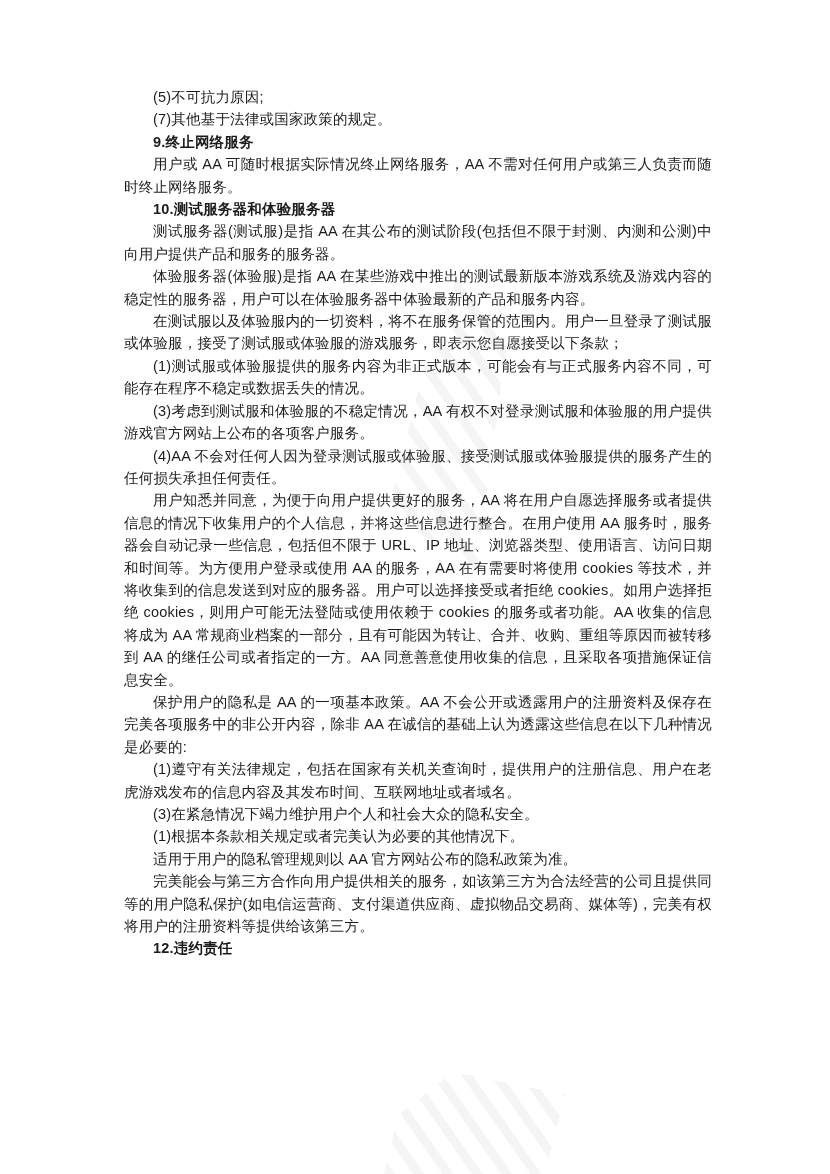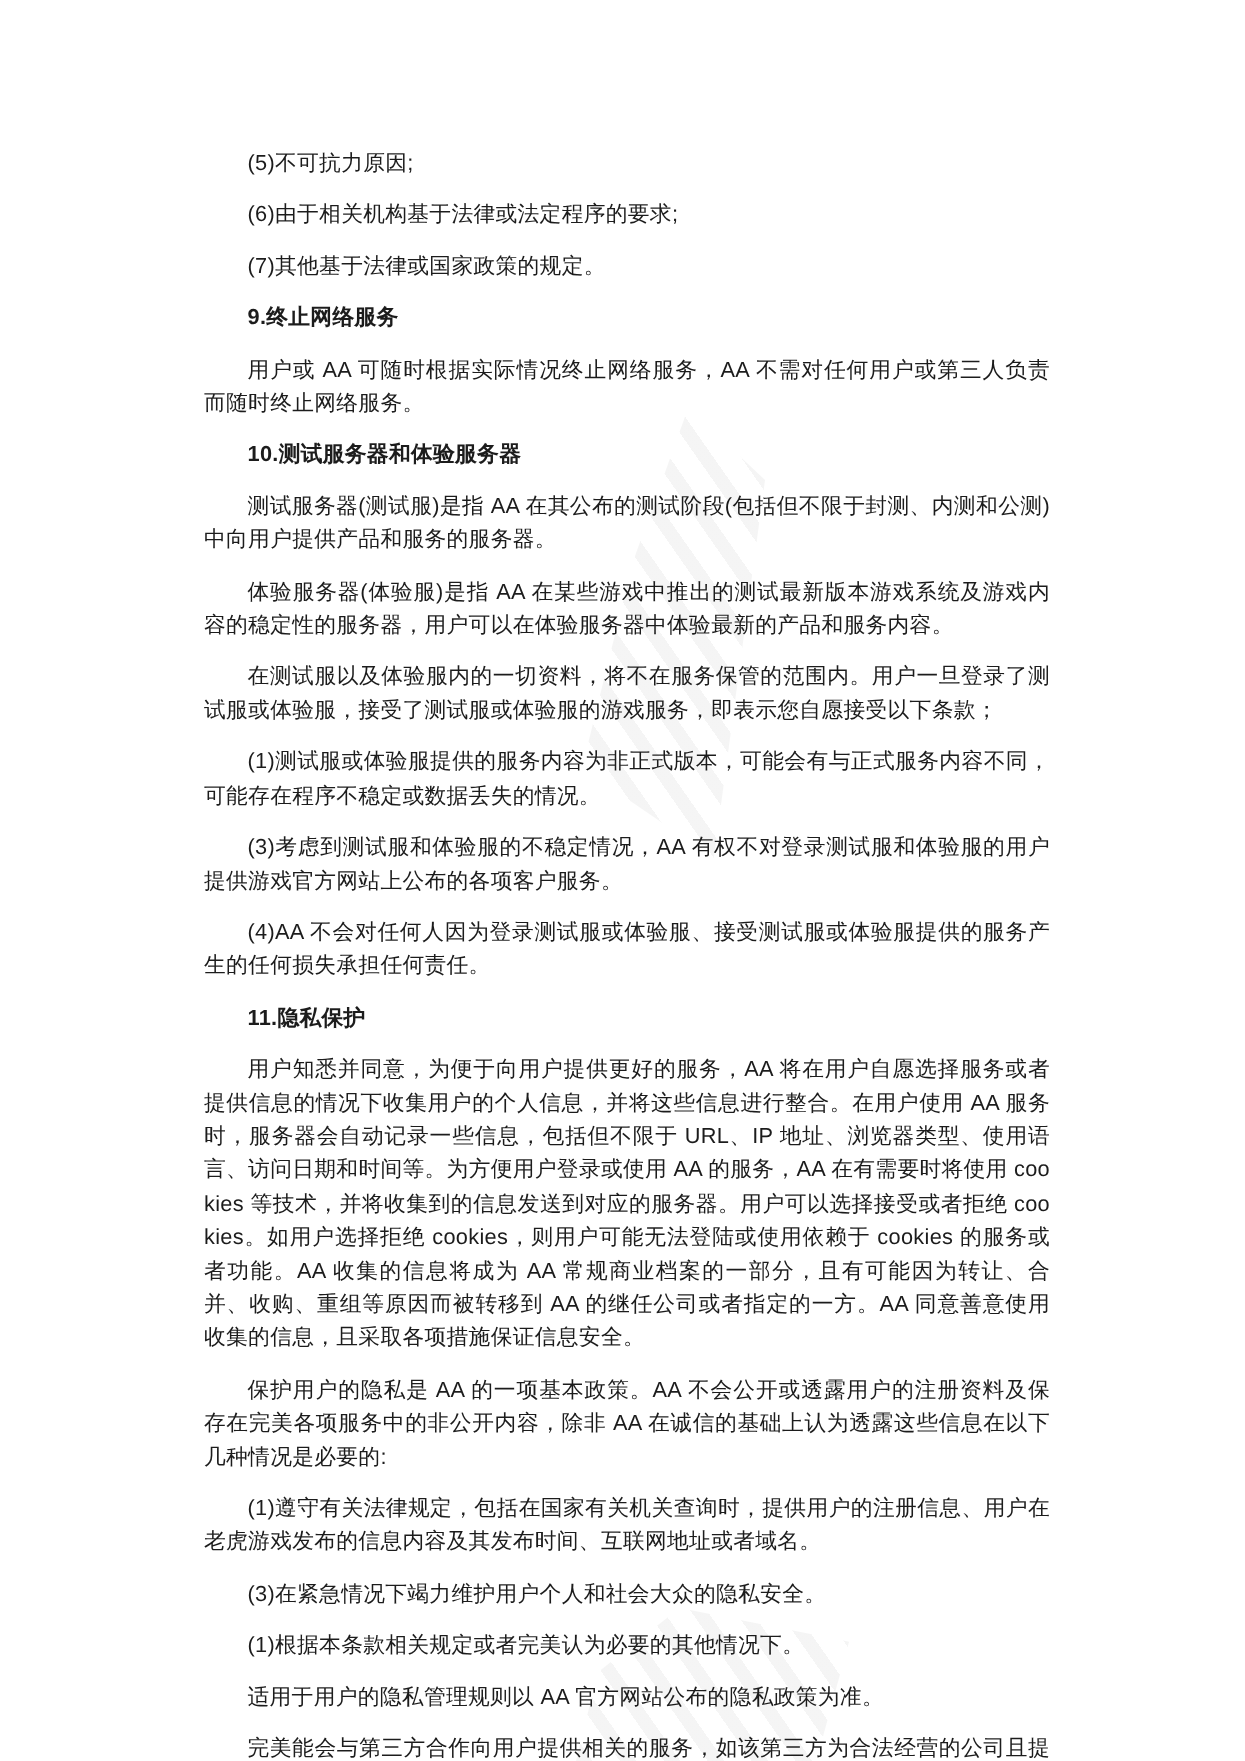--- a/index.html
+++ b/index.html
@@ -20,21 +20,21 @@
     left: 124px;
     top: 86px;
     width: 588px;
     color: #1c1c1c;
     font-size: 14.5px;
     line-height: 22.4px;
     text-align: justify;
     letter-spacing: 0.2px;
   }
   .para {
-    margin: 12px;
+    margin: 0;
     text-indent: 2em;
     word-break: break-all;
   }
   .para-heading {
     
     font-weight: 700;
   }
   .watermark {
     position: absolute;
     pointer-events: none;
@@ -57,32 +57,30 @@
   }
 </style>
 </head>
 <body>
 
 <div class="page">
   <div class="watermark wm-top"></div>
   <div class="watermark wm-bottom"></div>
   <div class="content">
       <p class="para">(5)不可抗力原因;</p>
-      <p class="para">(6)由于相关机构基于法律或法定程序的要求;</p>
       <p class="para">(7)其他基于法律或国家政策的规定。</p>
       <p class="para para-heading">9.终止网络服务</p>
       <p class="para">用户或 AA 可随时根据实际情况终止网络服务，AA 不需对任何用户或第三人负责而随时终止网络服务。</p>
       <p class="para para-heading">10.测试服务器和体验服务器</p>
       <p class="para">测试服务器(测试服)是指 AA 在其公布的测试阶段(包括但不限于封测、内测和公测)中向用户提供产品和服务的服务器。</p>
       <p class="para">体验服务器(体验服)是指 AA 在某些游戏中推出的测试最新版本游戏系统及游戏内容的稳定性的服务器，用户可以在体验服务器中体验最新的产品和服务内容。</p>
       <p class="para">在测试服以及体验服内的一切资料，将不在服务保管的范围内。用户一旦登录了测试服或体验服，接受了测试服或体验服的游戏服务，即表示您自愿接受以下条款；</p>
       <p class="para">(1)测试服或体验服提供的服务内容为非正式版本，可能会有与正式服务内容不同，可能存在程序不稳定或数据丢失的情况。</p>
       <p class="para">(3)考虑到测试服和体验服的不稳定情况，AA 有权不对登录测试服和体验服的用户提供游戏官方网站上公布的各项客户服务。</p>
       <p class="para">(4)AA 不会对任何人因为登录测试服或体验服、接受测试服或体验服提供的服务产生的任何损失承担任何责任。</p>
-      <p class="para para-heading">11.隐私保护</p>
       <p class="para">用户知悉并同意，为便于向用户提供更好的服务，AA 将在用户自愿选择服务或者提供信息的情况下收集用户的个人信息，并将这些信息进行整合。在用户使用 AA 服务时，服务器会自动记录一些信息，包括但不限于 URL、IP 地址、浏览器类型、使用语言、访问日期和时间等。为方便用户登录或使用 AA 的服务，AA 在有需要时将使用 cookies 等技术，并将收集到的信息发送到对应的服务器。用户可以选择接受或者拒绝 cookies。如用户选择拒绝 cookies，则用户可能无法登陆或使用依赖于 cookies 的服务或者功能。AA 收集的信息将成为 AA 常规商业档案的一部分，且有可能因为转让、合并、收购、重组等原因而被转移到 AA 的继任公司或者指定的一方。AA 同意善意使用收集的信息，且采取各项措施保证信息安全。</p>
       <p class="para">保护用户的隐私是 AA 的一项基本政策。AA 不会公开或透露用户的注册资料及保存在完美各项服务中的非公开内容，除非 AA 在诚信的基础上认为透露这些信息在以下几种情况是必要的:</p>
       <p class="para">(1)遵守有关法律规定，包括在国家有关机关查询时，提供用户的注册信息、用户在老虎游戏发布的信息内容及其发布时间、互联网地址或者域名。</p>
       <p class="para">(3)在紧急情况下竭力维护用户个人和社会大众的隐私安全。</p>
       <p class="para">(1)根据本条款相关规定或者完美认为必要的其他情况下。</p>
       <p class="para">适用于用户的隐私管理规则以 AA 官方网站公布的隐私政策为准。</p>
       <p class="para">完美能会与第三方合作向用户提供相关的服务，如该第三方为合法经营的公司且提供同等的用户隐私保护(如电信运营商、支付渠道供应商、虚拟物品交易商、媒体等)，完美有权将用户的注册资料等提供给该第三方。</p>
       <p class="para para-heading">12.违约责任</p>
     </div>
 </div>

